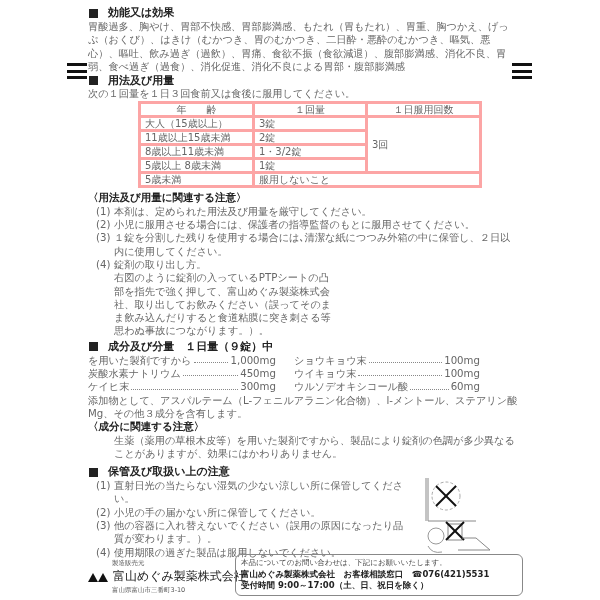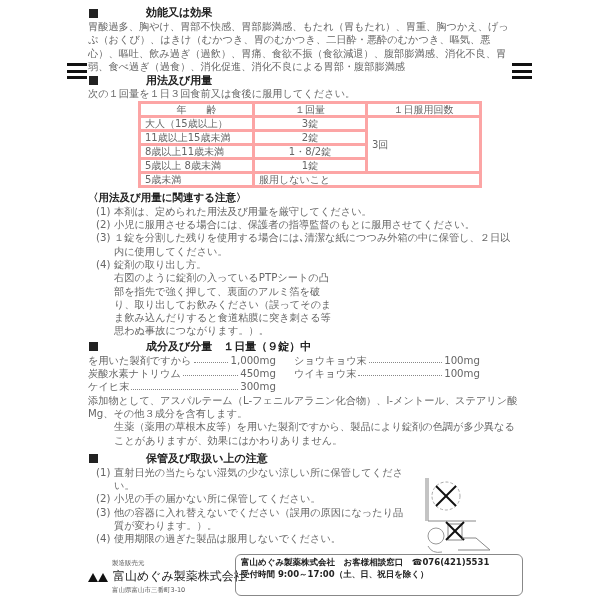--- a/index.html
+++ b/index.html
@@ -3,29 +3,29 @@
 <meta charset="utf-8">
 <style>
   * { box-sizing: border-box; margin: 0; padding: 0; }
   html, body { width: 600px; height: 600px; background: #fff; overflow: hidden; }
   body { font-family: "DejaVu Sans", "Liberation Sans", sans-serif; color: #555; position: relative; }
   .menu-icon { position: absolute; width: 20px; height: 16px; display: flex; flex-direction: column; justify-content: space-between; cursor: pointer; }
   .menu-icon span { display: block; height: 3px; background: #111; }
   #menu-left { left: 67px; top: 63px; }
   #menu-right { left: 512px; top: 63px; }
   .page { position: absolute; left: 88px; top: 6px; width: 430px; font-size: 10.2px; line-height: 13.3px; }
-  .h { font-weight: bold; color: #222; font-size: 11px; display: flex; align-items: center; height: 14px; gap: 38px; }
+  .h { font-weight: bold; color: #222; font-size: 11px; display: flex; align-items: center; height: 14px; }
   .h .sq { width: 9px; height: 9px; background: #222; margin-right: 10px; margin-left: 1px; }
   .sub { font-weight: bold; color: #222; font-size: 10.5px; }
   .para { color: #666; }
   table.dose { border-collapse: collapse; margin-left: 50px; margin-top: 1px; font-size: 10px; color: #666; }
   table.dose td, table.dose th { border: 3px solid #fca5a5; height: 12.6px; line-height: 11px; font-weight: normal; padding: 0 4px; }
   table.dose th { text-align: center; }
   .c1 { width: 114px; } .c2 { width: 113px; } .c3 { width: 114px; }
-  .num { text-align: center; }
+  .num { text-align: left; }
   .ctr { text-align: left; }
   ol.notes { list-style: none; padding-left: 8px; color: #666; }
   ol.notes li { display: flex; }
   ol.notes .n { width: 18px; flex-shrink: 0; }
   .ing { display: grid; grid-template-columns: 188px 18px 186px; color: #666; }
   .dots { display: flex; }
   .dots .lbl { white-space: nowrap; }
   .dots .fill { flex: 1; border-bottom: 1px dotted #888; margin: 0 2px 4px; }
   .dots .val { white-space: nowrap; }
   .ptp { position: absolute; left: 320px; top: 261px; width: 105px; height: 70px; }
@@ -79,21 +79,21 @@
       <td>大人（15歳以上）</td>
       <td class="num">3錠</td>
       <td class="ctr" rowspan="4">3回</td>
     </tr>
     <tr>
       <td>11歳以上15歳未満</td>
       <td class="num">2錠</td>
     </tr>
     <tr>
       <td>8歳以上11歳未満</td>
-      <td class="num">1・8/2錠</td>
+      <td class="num">1・3/2錠</td>
     </tr>
     <tr>
       <td>5歳以上 8歳未満</td>
       <td class="num">1錠</td>
     </tr>
     <tr>
       <td>5歳未満</td>
       <td class="ctr" colspan="2">服用しないこと</td>
     </tr>
   </tbody>
@@ -112,21 +112,21 @@
     <li>
         <span class="n">(3)</span>
         <span>１錠を分割した残りを使用する場合には､清潔な紙につつみ外箱の中に保管し、２日以内に使用してください。</span>
       </li>
     <li>
         <span class="n">(4)</span>
         <span>錠剤の取り出し方。</span>
       </li>
     <li>
         <span class="n"></span>
-        <span style="width:225px">右図のように錠剤の入っているPTPシートの凸部を指先で強く押して、裏面のアルミ箔を破り、取り出してお飲みください（誤ってそのまま飲み込んだりすると食道粘膜に突き刺さる等思わぬ事故につながります。）。</span>
+        <span style="width:225px">右図のように錠剤の入っているPTPシートの凸部を指先で強く押して、富山めぐみ製薬株式会社、取り出してお飲みください（誤ってそのまま飲み込んだりすると食道粘膜に突き刺さる等思わぬ事故につながります。）。</span>
       </li>
   </ol>
 
 
   <div class="h" style="margin-top:2px">
       <span class="sq"></span>
       <span>成分及び分量　１日量（９錠）中</span>
     </div>
   <div class="ing">
     <div class="dots">
@@ -150,22 +150,28 @@
         <span class="lbl">ウイキョウ末</span>
         <span class="fill"></span>
         <span class="val">100mg</span>
       </div>
     <div class="dots">
         <span class="lbl">ケイヒ末</span>
         <span class="fill"></span>
         <span class="val">300mg</span>
       </div>
       <div></div>
+    <div class="dots">
+        <span class="lbl">ウルソデオキシコール酸</span>
+        <span class="fill"></span>
+        <span class="val">60mg</span>
+      </div>
   </div>
   <div class="para">添加物として、アスパルテーム（L-フェニルアラニン化合物）、l-メントール、ステアリン酸Mg、その他３成分を含有します。</div>
+  <div class="sub">〈成分に関連する注意〉</div>
   <div class="para" style="padding-left:26px">生薬（薬用の草根木皮等）を用いた製剤ですから、製品により錠剤の色調が多少異なることがありますが、効果にはかわりありません。</div>
 
   <div class="h" style="margin-top:5px">
       <span class="sq"></span>
       <span>保管及び取扱い上の注意</span>
     </div>
   <ol class="notes" style="width:325px">
     <li>
         <span class="n">(1)</span>
         <span>直射日光の当たらない湿気の少ない涼しい所に保管してください。</span>
@@ -205,17 +211,18 @@
       <div class="maker-name">
         <svg width="22" height="10" viewBox="0 0 22 10" style="margin-right:3px">
           <polygon points="0,10 5,1 10,10" fill="#111"></polygon>
           <polygon points="10,10 15,1 20,10" fill="#111"></polygon>
         </svg>
         <span>富山めぐみ製薬株式会社</span>
       </div>
       <div class="maker-addr">富山県富山市三番町3-10</div>
     </div>
     <div class="contact">
+      <div class="intro">本品についてのお問い合わせは、下記にお願いいたします。</div>
       <div><b>富山めぐみ製薬株式会社　お客様相談窓口</b>　<b>☎076(421)5531</b></div>
       <div><b>受付時間 9:00～17:00（土、日、祝日を除く）</b></div>
     </div>
   </div>
 </div>
 
 </body></html>

